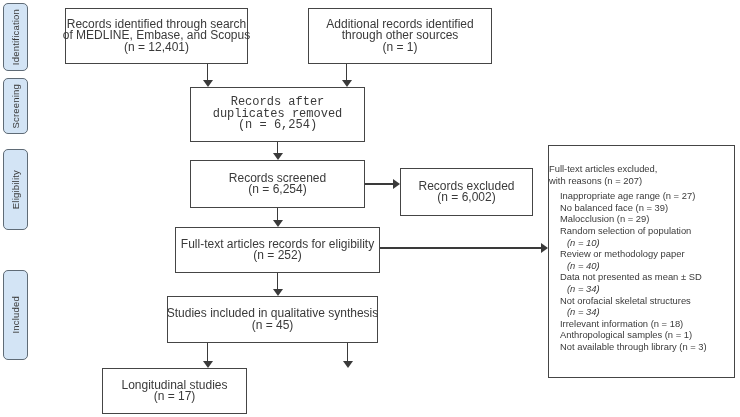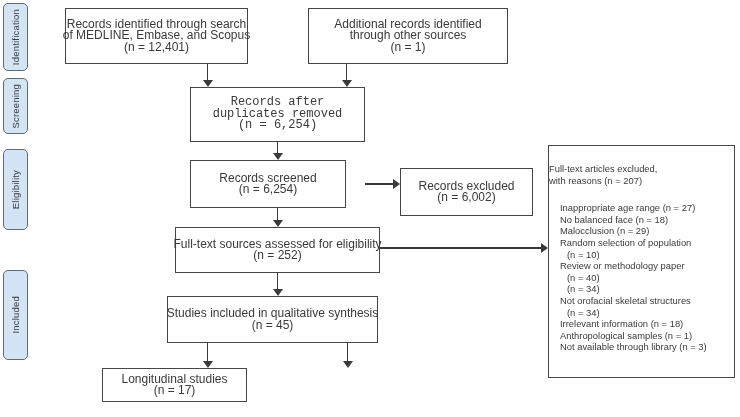--- a/index.html
+++ b/index.html
@@ -30,23 +30,23 @@
     text-align:center;font-size:12px;line-height:11.5px;
   }
   .fbox div{white-space:nowrap;}
   .xbox{
     position:absolute;box-sizing:border-box;background:#fff;
     border:1.5px solid var(--box-border);
     font-size:9.4px;line-height:11.6px;
   }
   .xhead{text-align:left;padding-top:17px;}
   .xhead div{white-space:nowrap;}
-  .xlist{margin-top:16px;}
+  .xlist{margin-top:4px;}
   .xl1{padding-left:11px;white-space:nowrap;}
-  .xl2{padding-left:18px;white-space:nowrap;}
+  .xl2{padding-left:18px;white-space:nowrap;font-style:italic;}
   .arrow-v{position:absolute;}
   .arrow-v .line{position:absolute;top:0;bottom:6px;left:50%;width:1.5px;margin-left:-0.75px;background:var(--arrow);}
   .arrow-v .head{position:absolute;bottom:0;left:50%;margin-left:-5px;width:0;height:0;
     border-left:5px solid transparent;border-right:5px solid transparent;border-top:7px solid var(--arrow);}
   .arrow-h{position:absolute;}
   .arrow-h .line{position:absolute;left:0;right:6px;top:50%;height:1.5px;margin-top:-0.75px;background:var(--arrow);}
   .arrow-h .head{position:absolute;right:0;top:50%;margin-top:-5px;width:0;height:0;
     border-top:5px solid transparent;border-bottom:5px solid transparent;border-left:7px solid var(--arrow);}
 </style>
 </head>
@@ -66,71 +66,72 @@
   <div class="stage" style="top:270px;height:90px;">
     <span>Included</span>
   </div>
 
   <div class="fbox" style="left:65px;top:8px;width:183px;height:56px;">
     <div>Records identified through search</div>
     <div>of MEDLINE, Embase, and Scopus</div>
     <div>(n = 12,401)</div>
   </div>
 
-  <div class="fbox" style="left:308px;top:8px;width:200px;height:56px;">
+  <div class="fbox" style="left:308px;top:8px;width:184px;height:56px;">
     <div>Additional records identified</div>
     <div>through other sources</div>
     <div>(n = 1)</div>
   </div>
 
   <div class="fbox" style="left:190px;top:87px;width:175px;height:55px;font-family:Liberation Mono, monospace;">
     <div>Records after</div>
     <div>duplicates removed</div>
     <div>(n = 6,254)</div>
   </div>
 
-  <div class="fbox" style="left:190px;top:160px;width:156px;height:48px;">
+  <div class="fbox" style="left:190px;top:160px;width:175px;height:48px;">
     <div>Records screened</div>
     <div>(n = 6,254)</div>
   </div>
 
   <div class="fbox" style="left:400px;top:160px;width:133px;height:48px;margin-top:8px;">
     <div>Records excluded</div>
     <div>(n = 6,002)</div>
   </div>
 
   <div class="fbox" style="left:175px;top:227px;width:205px;height:46px;">
-    <div>Full-text sources assessed for eligibility</div>
+    <div>Full-text articles records for eligibility</div>
     <div>(n = 252)</div>
   </div>
 
   <div class="xbox" style="left:548px;top:145px;width:187px;height:233px;">
     <div class="xhead">
       <div>Full-text articles excluded,</div>
       <div>with reasons (n = 207)</div>
     </div>
     <div class="xlist">
       <div>
         <div class="xl1">Inappropriate age range (n = 27)</div>
       </div>
       <div>
-        <div class="xl1">No balanced face (n = 18)</div>
+        <div class="xl1">No balanced face (n = 39)</div>
       </div>
       <div>
         <div class="xl1">Malocclusion (n = 29)</div>
       </div>
       <div>
         <div class="xl1">Random selection of population</div>
         <div class="xl2">(n = 10)</div>
       </div>
       <div>
         <div class="xl1">Review or methodology paper</div>
         <div class="xl2">(n = 40)</div>
       </div>
       <div>
+        <div class="xl1">Data not presented as mean ± SD</div>
         <div class="xl2">(n = 34)</div>
       </div>
       <div>
         <div class="xl1">Not orofacial skeletal structures</div>
         <div class="xl2">(n = 34)</div>
       </div>
       <div>
         <div class="xl1">Irrelevant information (n = 18)</div>
       </div>
       <div>
@@ -140,21 +141,21 @@
         <div class="xl1">Not available through library (n = 3)</div>
       </div>
     </div>
   </div>
 
   <div class="fbox" style="left:167px;top:296px;width:211px;height:47px;">
     <div>Studies included in qualitative synthesis</div>
     <div>(n = 45)</div>
   </div>
 
-  <div class="fbox" style="left:102px;top:368px;width:145px;height:34px;">
+  <div class="fbox" style="left:102px;top:368px;width:145px;height:46px;">
     <div>Longitudinal studies</div>
     <div>(n = 17)</div>
   </div>
 
 
   <div class="arrow-v" style="left:202px;top:64px;width:11px;height:23px;">
     <div class="line"></div>
     <div class="head"></div>
   </div>
   <div class="arrow-v" style="left:341px;top:64px;width:11px;height:23px;">

